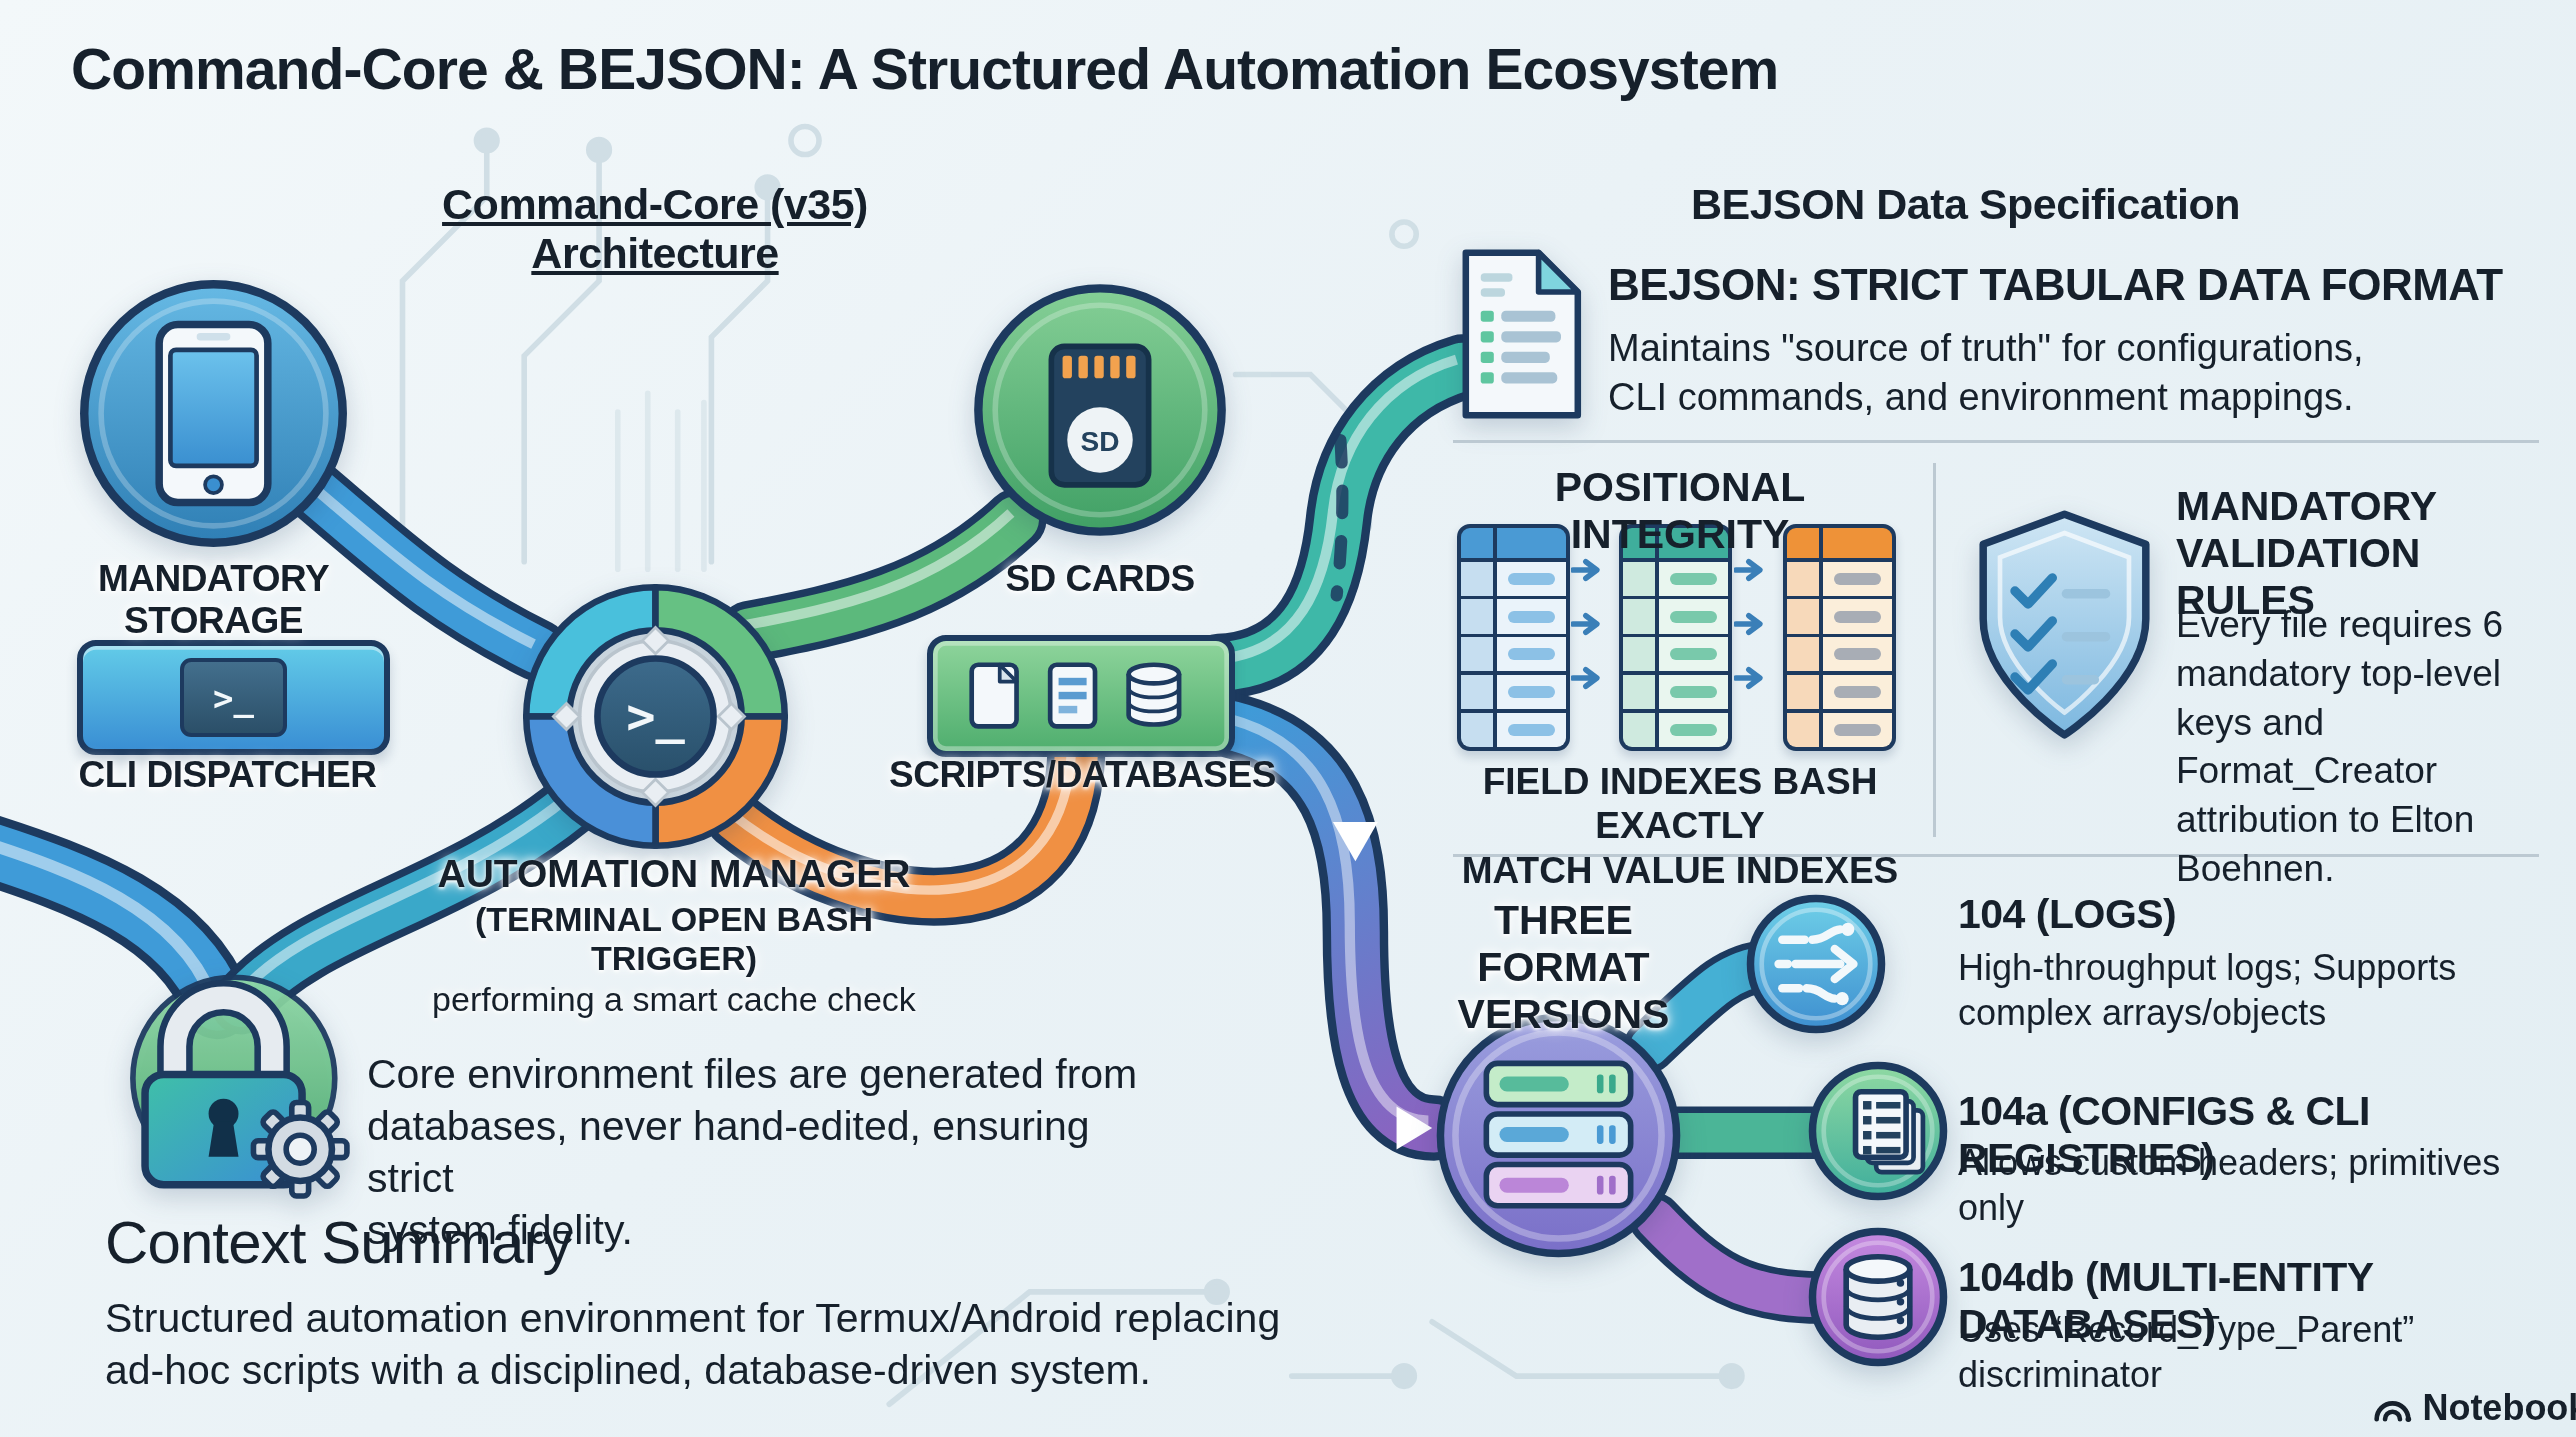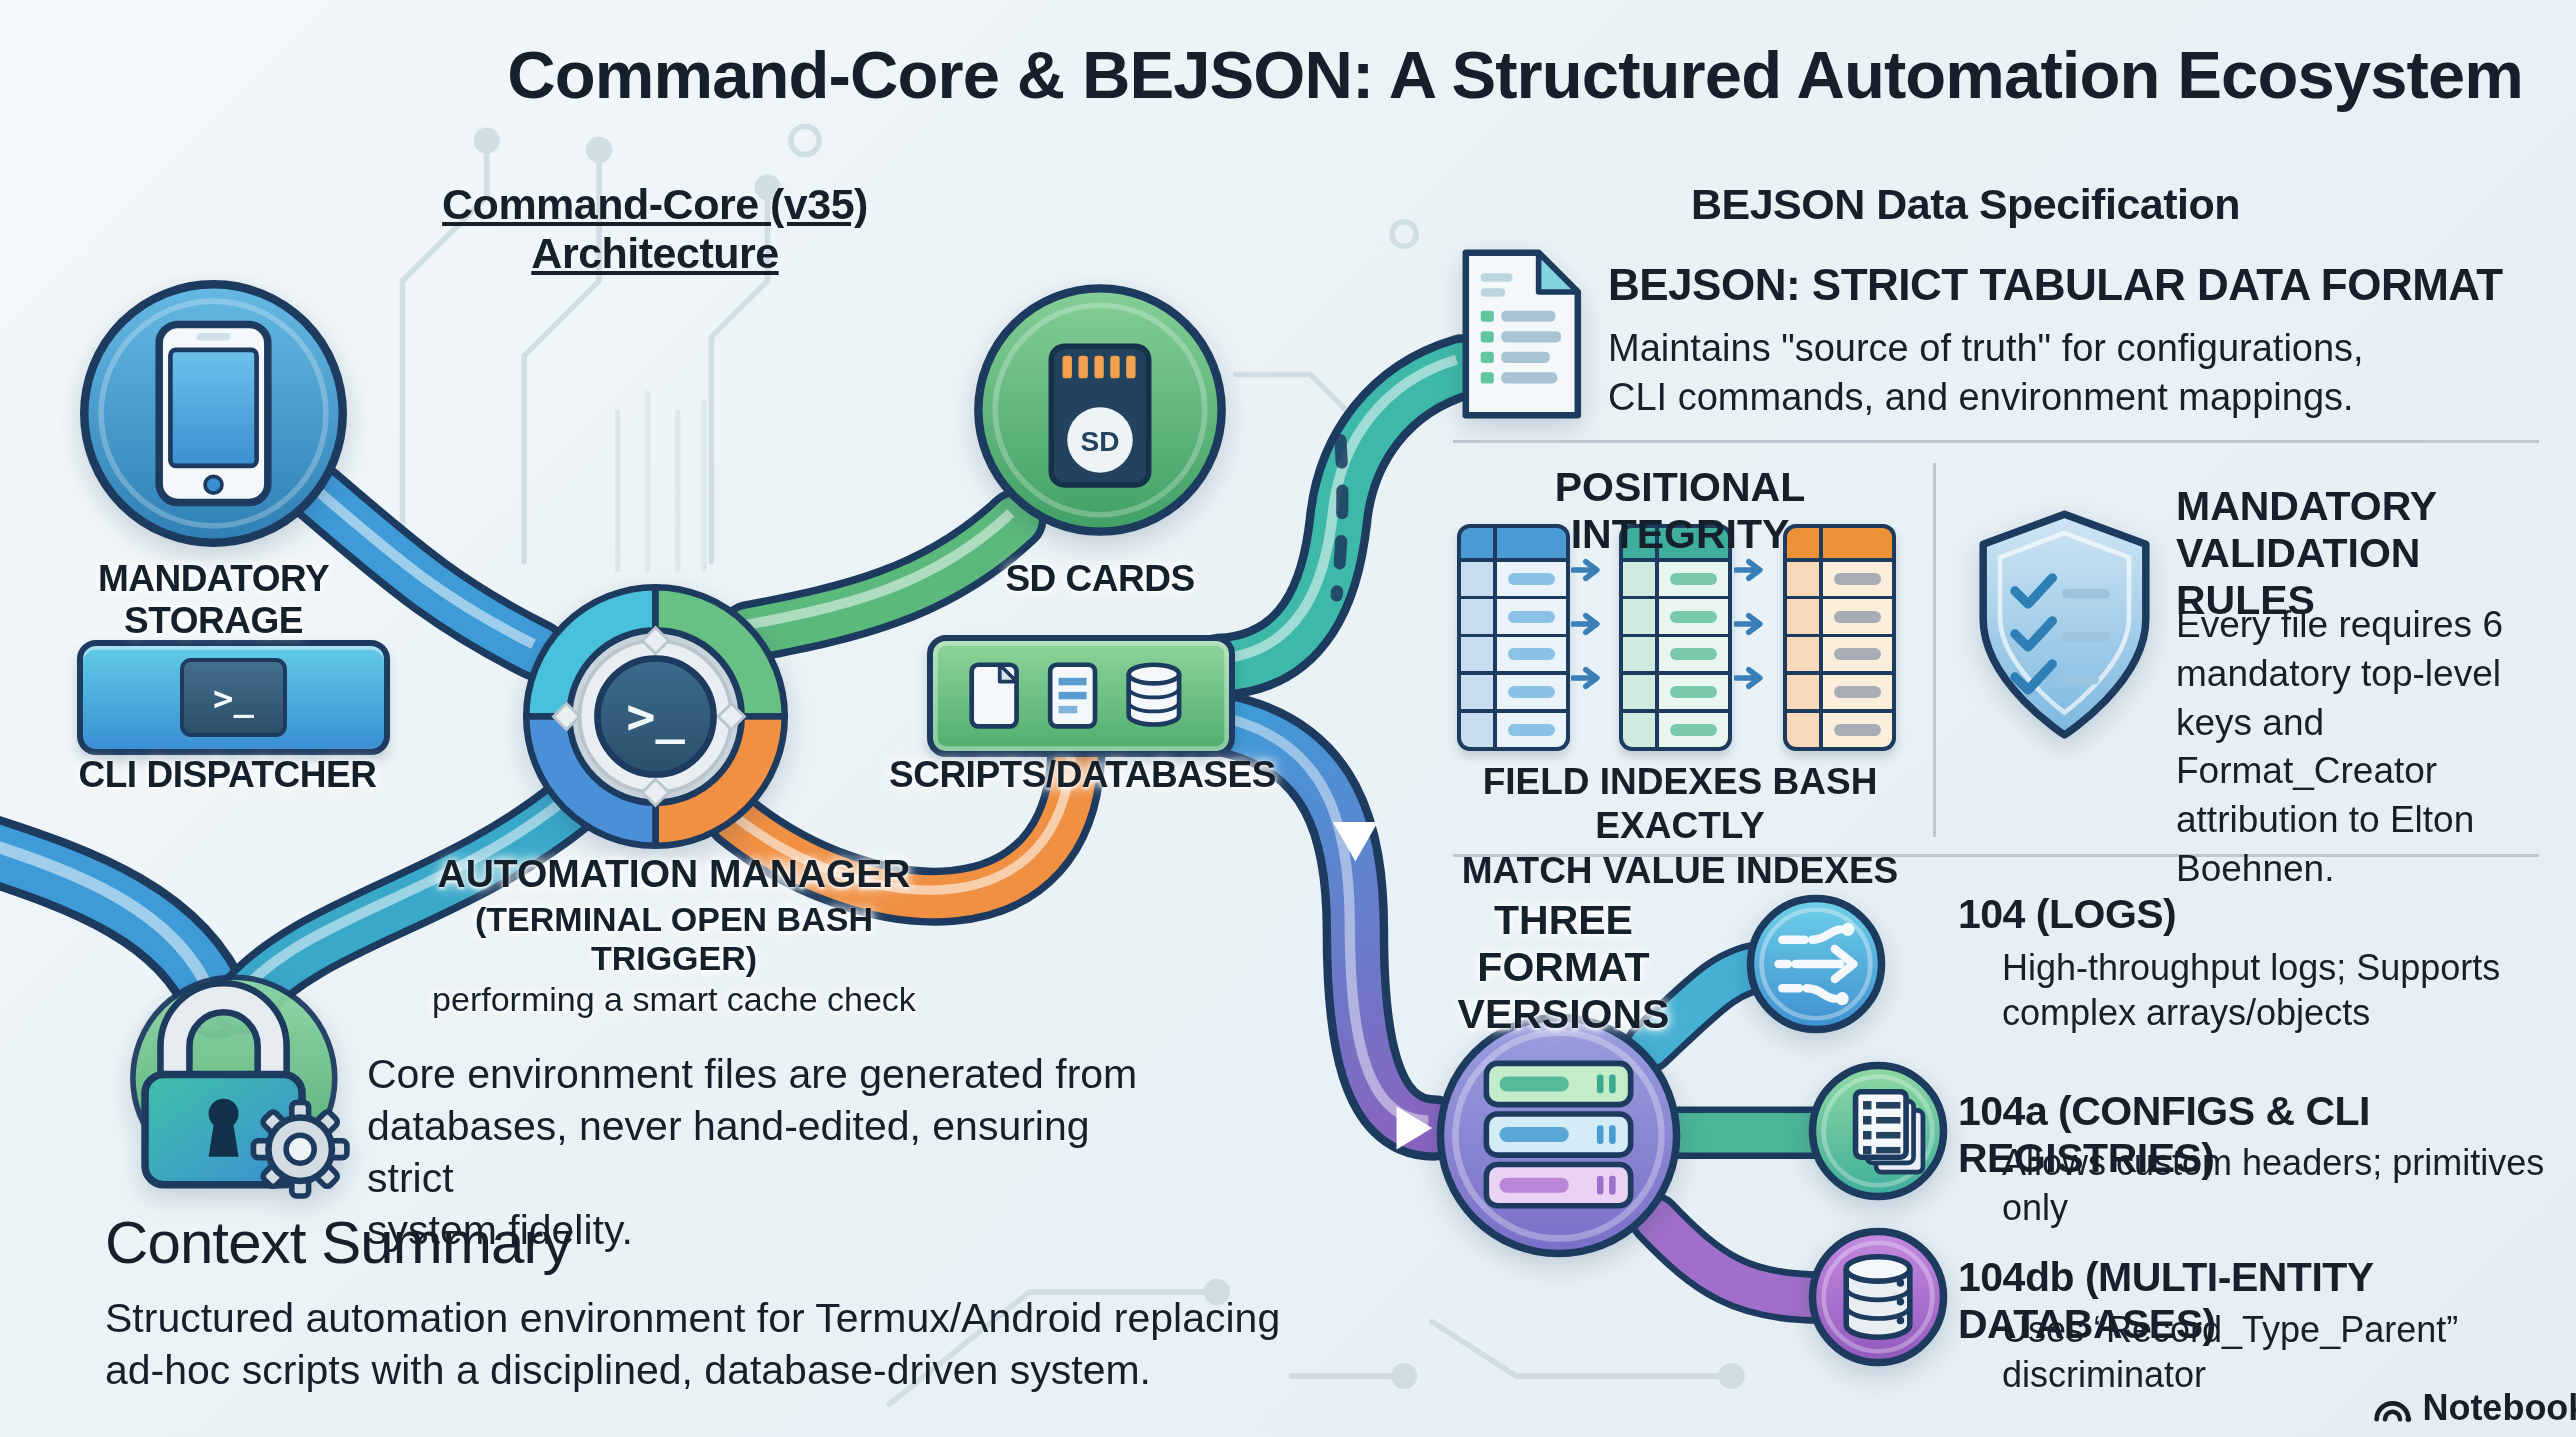--- a/index.html
+++ b/index.html
@@ -3,40 +3,40 @@
 <meta charset="utf-8">
 <style>
   html,body{margin:0;padding:0;background:#dfe9ee;}
   #canvas{position:relative;width:2576px;height:1438px;overflow:hidden;
     background:linear-gradient(135deg,#f3f8fa 0%,#eaf2f6 45%,#e3eef3 100%);
     font-family:"Liberation Sans","DejaVu Sans",sans-serif;color:var(--ink);}
   .abs{position:absolute;}
   .z1{z-index:1}.z2{z-index:2}.z3{z-index:3}
   .preline{white-space:pre-line;}
   .glow{text-shadow:0 0 8.4px #fff,0 0 15px rgba(255,255,255,.95),0 1.9px 2.8px rgba(255,255,255,.8);}
-  .title{font-size:67px;font-weight:800;letter-spacing:-0.9px;color:var(--ink);text-align:right;}
+  .title{font-size:57px;font-weight:800;letter-spacing:-0.9px;color:var(--ink);}
   .sec-head{font-size:43px;font-weight:800;letter-spacing:-0.5px;text-align:center;}
   .node-label{font-size:37px;font-weight:800;text-align:center;letter-spacing:-0.5px;}
   .node{filter:drop-shadow(0 9.4px 13px rgba(29,58,95,.20));}
   .am-line1{font-size:39px;font-weight:800;text-align:center;}
   .am-line2{font-size:34px;font-weight:600;text-align:center;margin-top:3.7px;}
   .am-line3{font-size:34px;font-weight:400;text-align:center;margin-top:1.9px;}
   .body-text{font-size:41px;font-weight:400;line-height:1.27;}
   .ctx-head{font-size:60px;font-weight:400;letter-spacing:-0.9px;}
   .bj-title{font-size:44px;font-weight:800;letter-spacing:-0.5px;}
   .bj-body{font-size:38px;line-height:1.28;}
   .divider-h{height:2.8px;background:#bcc9d2;}
   .divider-v{width:2.8px;background:#bcc9d2;}
   .pos-head{font-size:41px;font-weight:800;text-align:center;}
   .pos-cap{font-size:37px;font-weight:800;text-align:center;line-height:1.2;}
   .val-title{font-size:41px;font-weight:800;line-height:1.15;}
   .val-body{font-size:37px;line-height:1.32;}
   .ver-head{font-size:41px;font-weight:800;text-align:center;line-height:1.15;}
   .fmt-name{font-size:41px;font-weight:800;letter-spacing:-0.5px;}
-  .fmt-desc{font-size:36px;line-height:1.26;margin-left:44px;}
+  .fmt-desc{font-size:36px;line-height:1.26;}
   .watermark{display:flex;align-items:center;gap:9.4px;font-size:36px;font-weight:600;color:var(--ink);}
   
   .cli-btn{width:301px;height:103px;border:6.6px solid var(--navy);border-radius:19px;
     background:linear-gradient(180deg,#62cbe8 0%,#3a8fd4 100%);
     box-shadow:inset 0 3.7px 0 rgba(255,255,255,.45),0 7.5px 11.2px rgba(29,58,95,.2);
     display:flex;align-items:center;justify-content:center;}
   .cli-term{width:99px;height:71px;border:4.7px solid var(--navy);border-radius:11.2px;
     background:linear-gradient(180deg,#436f8d,#2b4f68);display:flex;align-items:center;justify-content:center;
     font-family:"DejaVu Sans Mono",monospace;font-weight:700;font-size:34px;color:#f2f8fb;}
   

